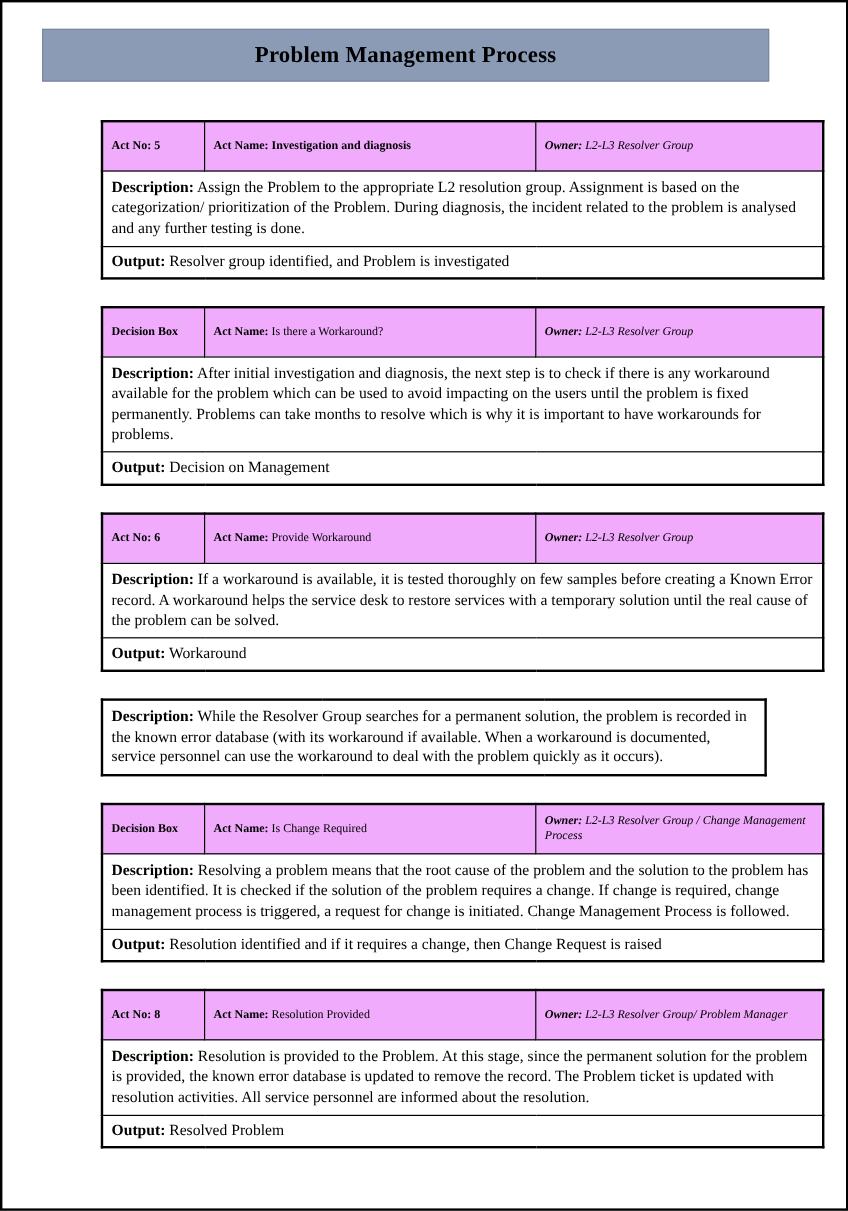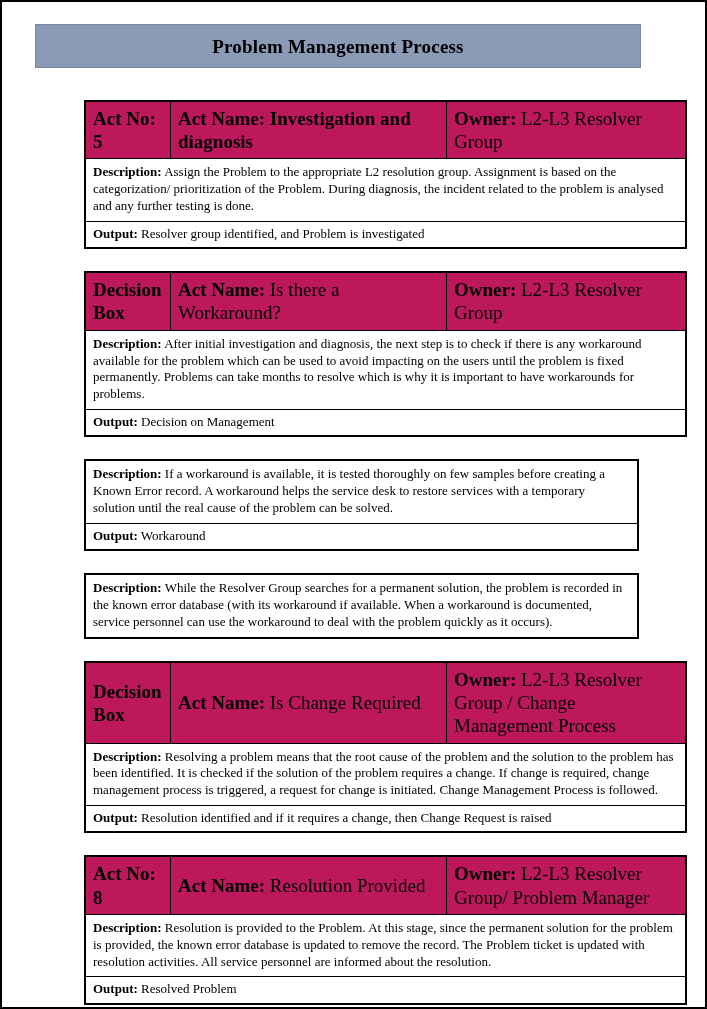--- a/index.html
+++ b/index.html
@@ -57,29 +57,29 @@
     background: #ffffff;
     table-layout: fixed;
   }
   .act-table:last-child { margin-bottom: 0; }
   .act-table td {
     border: 1px solid #000000;
     vertical-align: middle;
     padding: 5px 7px;
   }
   .hdr td {
-    background: #be185d;
-    font-size: 19px;
+    background: #f0abfc;
+    font-size: 10px;
     line-height: 1.22;
     vertical-align: middle;
     height: 30px;
   }
   .hdr .c-act { width: 70px; }
   .hdr .c-name { width: 261px; }
-  .hdr .c-owner { width: 224px; }
+  .hdr .c-owner { width: 224px; font-style: italic; }
   .body-row td {
     font-size: 13.0px;
     line-height: 1.30;
     vertical-align: top;
     padding: 5px 7px 6px 7px;
     margin-left: 12px;
   }
   .out-row td {
     font-size: 13.0px;
     line-height: 1.25;
@@ -157,20 +157,33 @@
           <td colspan="3">
             <span class="lbl">Output:</span> 
             <span>Decision on Management</span>
           </td>
         </tr>
       </tbody>
     </table>
 
     <table class="act-table">
       <tbody>
+        <tr class="hdr">
+          <td class="c-act">
+            <span class="b">Act No: 6</span>
+          </td>
+          <td class="c-name">
+            <span class="lbl">Act Name:</span> 
+            <span>Provide Workaround</span>
+          </td>
+          <td class="c-owner">
+            <span class="lbl">Owner:</span> 
+            <span>L2-L3 Resolver Group</span>
+          </td>
+        </tr>
         <tr class="body-row">
           <td colspan="3">
             <span class="lbl">Description:</span> 
             <span>If a workaround is available, it is tested thoroughly on few samples before creating a Known Error record. A workaround helps the service desk to restore services with a temporary solution until the real cause of the problem can be solved.</span>
           </td>
         </tr>
         <tr class="out-row">
           <td colspan="3">
             <span class="lbl">Output:</span> 
             <span>Workaround</span>

